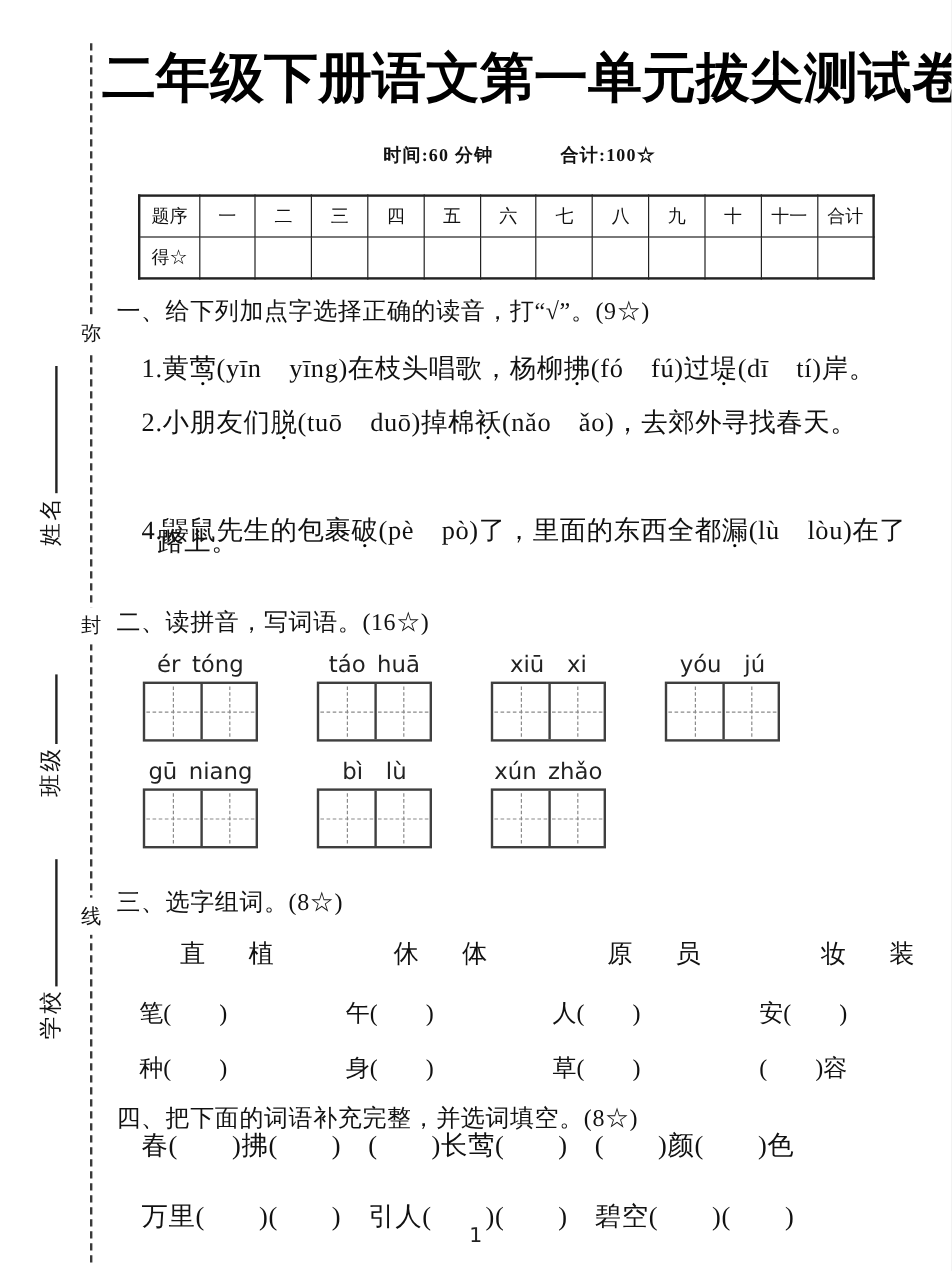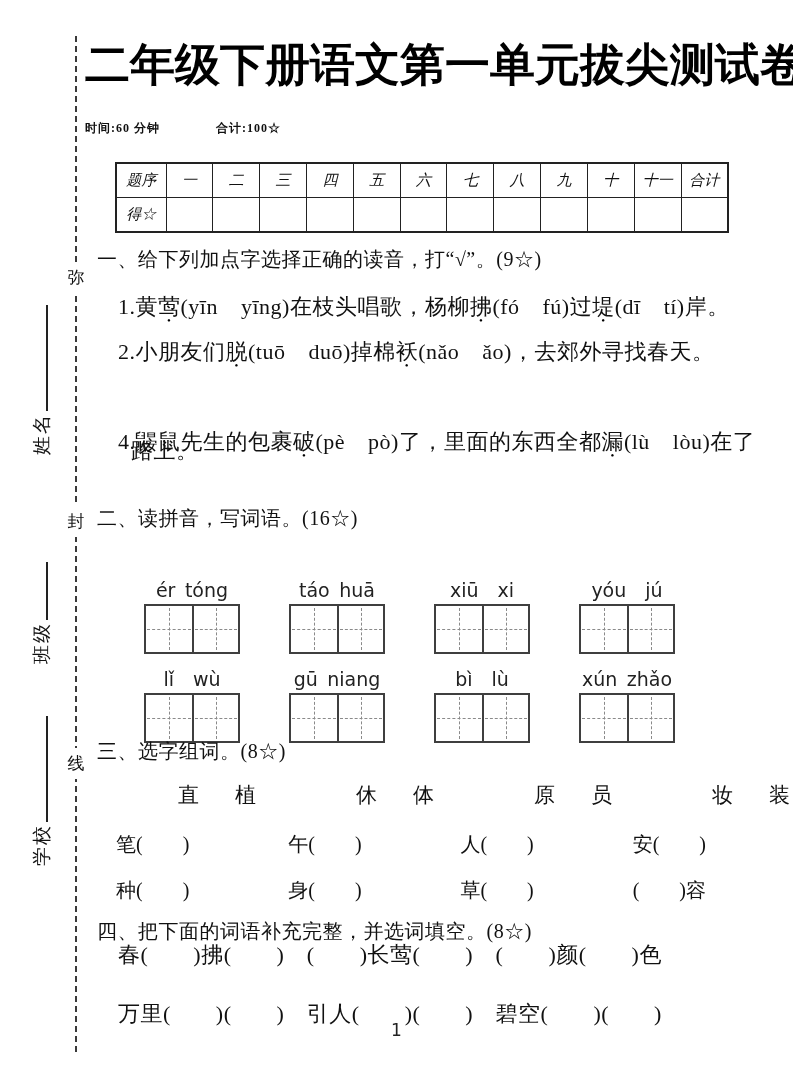--- a/index.html
+++ b/index.html
@@ -9,33 +9,33 @@
     font-family:"Liberation Serif","DejaVu Serif",serif;
   }
   
   .title {
     position:absolute; top:38px; left:85px; right:12px; text-align:left;
     font-family:"Liberation Sans","DejaVu Sans",sans-serif;
     font-weight:900; font-size:45px; line-height:1.2; color:#000;
     letter-spacing:0px; white-space:nowrap;
   }
   .subtitle {
-    position:absolute; top:120px; left:85px; right:12px; 
-    font-size:12px; font-weight:600; letter-spacing:1px;
+    position:absolute; top:120px; left:85px; right:12px; text-align:center;
+    font-size:15px; font-weight:600; letter-spacing:1px;
   }
   .sub-gap { display:inline-block; width:56px; }
   
   .score-table {
     position:absolute; top:162px; left:115px; width:614px;
     border-collapse:collapse; table-layout:fixed;
     border:2px solid #222; font-size:15px;
   }
   .score-table td {
     border:1px solid #222; height:33px; text-align:center;
-    padding:0; overflow:hidden;font-style:italic;
+    padding:0; overflow:hidden;
   }
   
   .seal-line { position:absolute; left:75px; top:36px; height:1016px; width:0; border-left:2px dashed #3a3a3a; }
   .seal-char {
     position:absolute; left:65px; width:22px; text-align:center;
     background:#fff; font-size:17px; padding:4px 0; font-weight:500;
   }
   .side-field {
     position:absolute; white-space:nowrap; font-size:19px; font-weight:500;
     transform:rotate(-90deg); letter-spacing:2px;
@@ -43,39 +43,39 @@
   .sf-line { display:inline-block; height:5px; border-bottom:2px solid #222; margin-left:2px; }
   
   .sec-heading { position:absolute; left:97px; font-size:20px; letter-spacing:0.5px; white-space:nowrap; }
   .q-line { position:absolute; left:118px; font-size:22px; letter-spacing:0.5px; white-space:nowrap; }
   .dotted { position:relative; }
   .dotted::after {
     content:"\2022"; position:absolute; left:50%; transform:translateX(-50%);
     bottom:-0.62em; font-size:11px; color:#000;
   }
   
-  .pinyin-row { position:absolute; left:144px; display:flex; gap:49px;margin-top:36px; }
+  .pinyin-row { position:absolute; left:119px; display:flex; gap:49px; }
   .py-group { width:96px; }
   .py-label {
     text-align:center; font-family:"DejaVu Sans",sans-serif;
     font-size:19px; height:25px; line-height:22px; color:#222; white-space:nowrap;
   }
   .tzg { display:flex; border:2px solid #3f3f3f; height:50px; box-sizing:border-box; background:#fff; }
   .tzg .cell { position:relative; width:46px; box-sizing:border-box; }
   .tzg .cell + .cell { border-left:2px solid #3f3f3f; }
   .tzg .cell::before {
     content:""; position:absolute; left:50%; top:2px; bottom:2px; width:0;
     border-left:1px dashed #8a8a8a;
   }
   .tzg .cell::after {
     content:""; position:absolute; top:50%; left:1px; right:1px; height:0;
     border-top:1px dashed #8a8a8a;
   }
   
-  .choice-row { position:absolute; left:150px; font-size:21px; font-weight:500; white-space:nowrap;margin-left:28px; }
+  .choice-row { position:absolute; left:150px; font-size:21px; font-weight:500; white-space:nowrap; }
   .choice { display:inline-block; margin-right:36px; }
   .choice:nth-child(even) { margin-right:100px; }
   .choice:last-child { margin-right:0; }
   .fill-row {
     position:absolute; left:116px; width:590px; display:flex;
     justify-content:space-between; font-size:20px; white-space:nowrap;
   }
   .page-num {
     position:absolute; top:1020px; left:0; width:793px; text-align:center;
     font-size:17px; font-family:"DejaVu Sans",sans-serif; color:#222;
@@ -188,27 +188,20 @@
     <div class="py-group">
       <div class="py-label">yóu  jú</div>
       <div class="tzg">
           <div class="cell"></div>
           <div class="cell"></div>
         </div>
     </div>
   </div>
   <div class="pinyin-row" style="top:632px">
     <div class="py-group">
-      <div class="py-label">lǐ  wù</div>
-      <div class="tzg">
-          <div class="cell"></div>
-          <div class="cell"></div>
-        </div>
-    </div>
-    <div class="py-group">
       <div class="py-label">gū niang</div>
       <div class="tzg">
           <div class="cell"></div>
           <div class="cell"></div>
         </div>
     </div>
     <div class="py-group">
       <div class="py-label">bì  lù</div>
       <div class="tzg">
           <div class="cell"></div>

